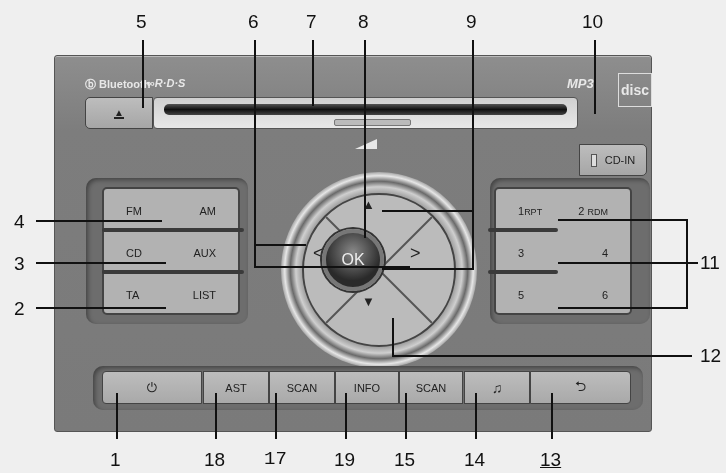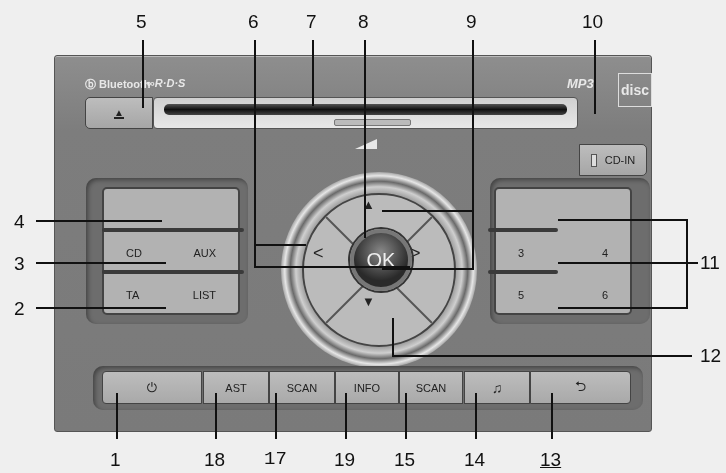--- a/index.html
+++ b/index.html
@@ -12,21 +12,21 @@
   .slot{position:absolute;left:153px;top:97px;width:425px;height:32px;background:linear-gradient(#d0d0d0,#e8e8e8);border:1px solid #555;border-radius:4px;box-sizing:border-box;}
   .slot-gap{position:absolute;left:10px;top:6px;right:10px;height:11px;background:linear-gradient(#555,#111,#444);border-radius:5px;}
   .slot-tab{position:absolute;left:180px;bottom:2px;width:75px;height:5px;background:#bbb;border:1px solid #777;border-radius:2px;}
   .bezel{position:absolute;background:#6d6d6d;border-radius:10px;box-shadow:inset 2px 2px 4px #444;}
   .keygrp{position:absolute;background:#b2b2b2;border:2px solid #444;border-radius:5px;box-sizing:border-box;}
   .key{position:absolute;left:0;right:0;height:40px;display:flex;justify-content:space-between;align-items:center;padding:0 22px;font-size:11px;color:#222;box-sizing:border-box;}
   .key-sep{position:absolute;height:4px;background:#3a3a3a;border-radius:2px;}
   .line{position:absolute;background:#111;}
   .dial-outer{position:absolute;left:281px;top:172px;width:196px;height:196px;border-radius:50%;background:radial-gradient(circle,#9a9a9a 55%,#cfcfcf 60%,#6a6a6a 64%,#e6e6e6 68%,#888 72%);}
   .dial-inner{position:absolute;left:302px;top:193px;width:154px;height:154px;border-radius:50%;background:#bbb;border:2px solid #444;box-sizing:border-box;overflow:hidden;}
-  .ok{position:absolute;left:350px;top:229px;width:62px;height:62px;border-radius:50%;background:radial-gradient(circle at 50% 35%,#888,#2a2a2a 65%);border:4px solid #777;box-sizing:border-box;color:#eee;font-size:20px;display:flex;align-items:center;justify-content:center;box-shadow:0 0 0 2px #333;}
+  .ok{position:absolute;left:322px;top:229px;width:62px;height:62px;border-radius:50%;background:radial-gradient(circle at 50% 35%,#888,#2a2a2a 65%);border:4px solid #777;box-sizing:border-box;color:#eee;font-size:16px;display:flex;align-items:center;justify-content:center;box-shadow:0 0 0 2px #333;}
   .arrow{position:absolute;color:#222;font-size:13px;}
   .botbar{position:absolute;left:93px;top:366px;width:550px;height:44px;background:#6d6d6d;border-radius:10px;box-shadow:inset 2px 2px 4px #444;}
   .bbtn{position:absolute;top:371px;height:33px;background:linear-gradient(#bdbdbd,#a9a9a9);border:1px solid #444;box-sizing:border-box;color:#222;font-size:11px;display:flex;align-items:center;justify-content:center;}
 </style>
 </head>
 <body>
 
 <div class="panel"></div>
 
 <div class="logo" style="left:85px;top:77px;">ⓑ <span>Bluetooth</span></div>
@@ -45,34 +45,42 @@
 
 <div class="btn" style="left:579px;top:97px;width:68px;height:32px;border-radius:0 5px 5px 0;margin-top:47px;">
   <span style="display:inline-block;width:4px;height:11px;background:#ddd;border:1px solid #555;margin-right:8px;"></span>
   <span>CD-IN</span>
 </div>
 
 <div class="abs" style="left:355px;top:139px;width:0;height:0;border-left:22px solid transparent;border-bottom:10px solid #e8e8e8;"></div>
 
 <div class="bezel" style="left:86px;top:178px;width:162px;height:146px;"></div>
 <div class="keygrp" style="left:102px;top:187px;width:138px;height:128px;">
+  <div class="key" style="top:2px;">
+      <span>FM</span>
+      <span>AM</span>
+    </div>
   <div class="key" style="top:86px;">
       <span>TA</span>
       <span>LIST</span>
     </div>
   <div class="key" style="top:44px;">
       <span>CD</span>
       <span>AUX</span>
     </div>
 </div>
 <div class="key-sep" style="left:102px;top:228px;width:142px;"></div>
 <div class="key-sep" style="left:102px;top:270px;width:142px;"></div>
 
 <div class="bezel" style="left:490px;top:178px;width:160px;height:146px;"></div>
 <div class="keygrp" style="left:494px;top:187px;width:138px;height:128px;">
+  <div class="key" style="top:2px;">
+      <span><span>1</span><span style="font-size:9px;">RPT</span></span>
+      <span><span>2</span> <span style="font-size:9px;">RDM</span></span>
+    </div>
   <div class="key" style="top:44px;">
       <span>3</span>
       <span>4</span>
     </div>
   <div class="key" style="top:86px;">
       <span>5</span>
       <span>6</span>
     </div>
 </div>
 <div class="key-sep" style="left:488px;top:228px;width:70px;"></div>

